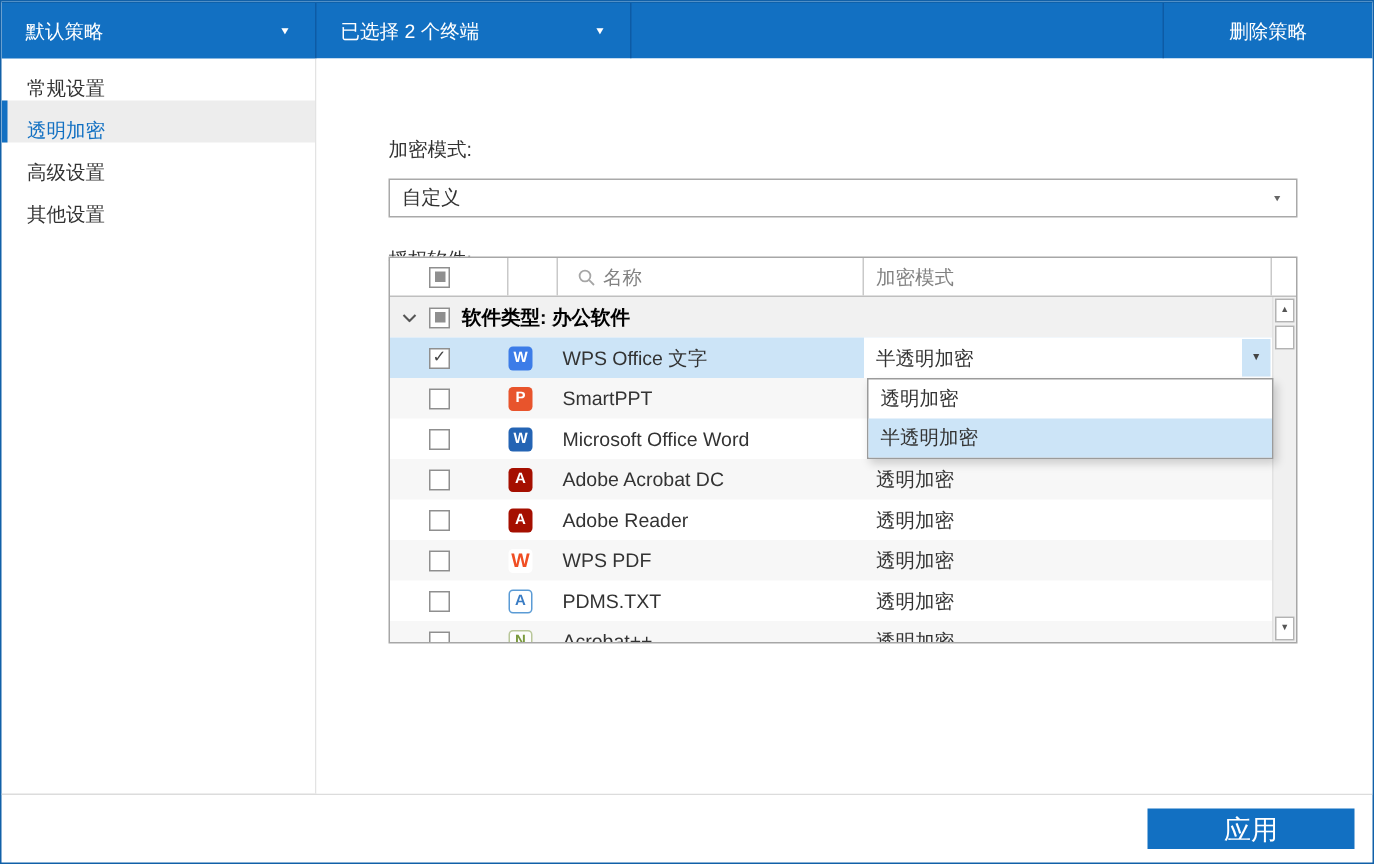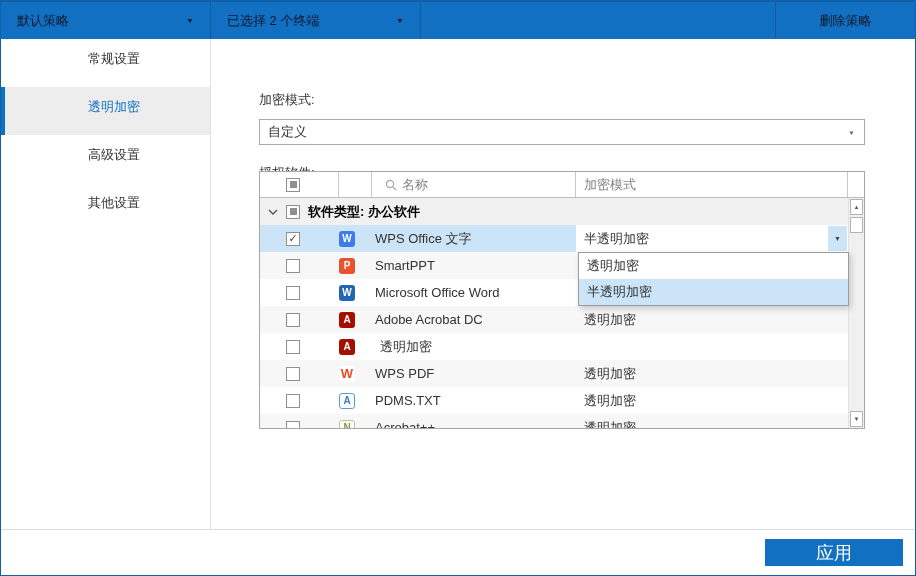--- a/index.html
+++ b/index.html
@@ -9,31 +9,31 @@
     font-family:"Liberation Sans","DejaVu Sans",sans-serif;font-size:13px;color:#333;
     border:1px solid #1160a8;display:flex;flex-direction:column;overflow:hidden;
   }
   
   .titlebar{height:32px;background:var(--accent,#1270c2);display:flex;align-items:center;
     color:#fff;padding-left:17px;position:relative;flex:0 0 auto;}
   .close-btn{position:absolute;right:8px;top:0;width:34px;height:32px;display:flex;
     align-items:center;justify-content:center;color:#fff;font-size:15px;cursor:default;}
   
   .toolbar{height:38px;background:var(--accent,#1270c2);border-top:1px solid #0d61ab;
-    display:flex;color:#0f172a;flex:0 0 auto;}
+    display:flex;color:#ffffff;flex:0 0 auto;}
   .tb-drop{width:210px;display:flex;align-items:center;justify-content:space-between;
     padding:0 16px;border-right:1px solid #0d5ba5;}
   .tb-caret{font-size:8px;line-height:1;transform:scaleY(.85);}
   .tb-spacer{flex:1;}
   .tb-delete{width:140px;display:flex;align-items:center;justify-content:center;
     border-left:1px solid #0d5ba5;}
   
   .body{flex:1 1 auto;display:flex;min-height:0;}
   .sidebar{width:210px;border-right:1px solid #e3e3e3;flex:0 0 auto;}
-  .side-item{height:48px;line-height:40px;padding-left:17px;color:#333;text-align:center;}
+  .side-item{height:28px;line-height:40px;padding-left:17px;color:#333;}
   .side-item.selected{background:#ededed;border-left:4px solid var(--accent,#1270c2);
     padding-left:13px;color:var(--accent,#1270c2);}
   .content{flex:1;position:relative;background:#fff;}
   .mode-label{position:absolute;left:48px;top:52px;}
   .sw-label{position:absolute;left:48px;top:125px;}
   .mode-combo{position:absolute;left:48px;top:80px;width:606px;height:26px;
     border:1px solid #a9a9a9;background:#fff;display:flex;align-items:center;
     padding-left:8px;justify-content:space-between;}
   .mode-combo .caret{font-size:7px;color:#666;padding-right:9px;transform:scaleY(.85);}
   
@@ -215,20 +215,21 @@
               <div class="td td-name">Adobe Acrobat DC</div>
               <div class="td td-mode">透明加密</div>
             </div>
             <div class="tr">
               <div class="td td-check">
                 <span class="cbx"></span>
               </div>
               <div class="td td-icon">
                 <span class="app-icon app-icon--adobe-reader">A</span>
               </div>
+              <div class="td td-name">Adobe Reader</div>
               <div class="td td-mode">透明加密</div>
             </div>
             <div class="tr alt">
               <div class="td td-check">
                 <span class="cbx"></span>
               </div>
               <div class="td td-icon">
                 <span class="app-icon app-icon--wps-pdf">W</span>
               </div>
               <div class="td td-name">WPS PDF</div>

